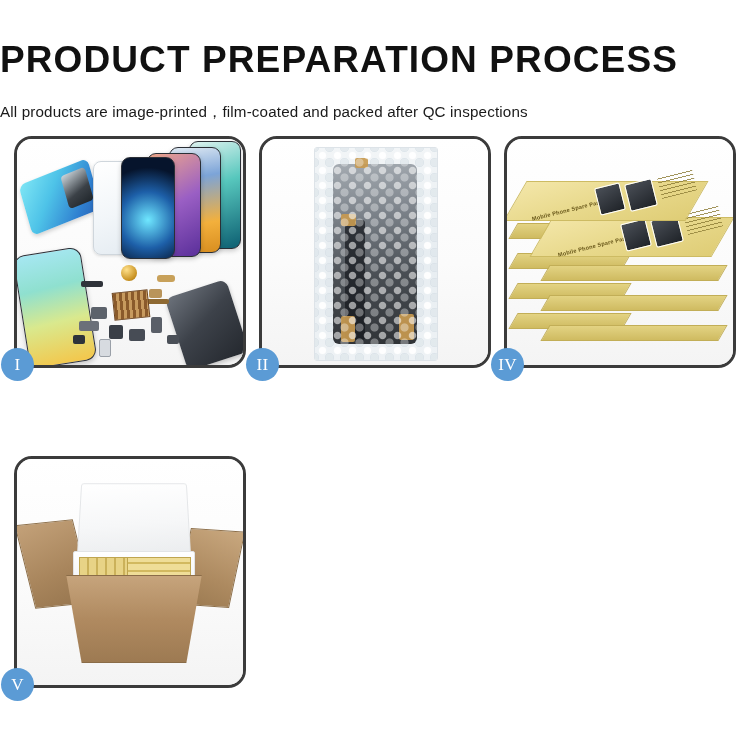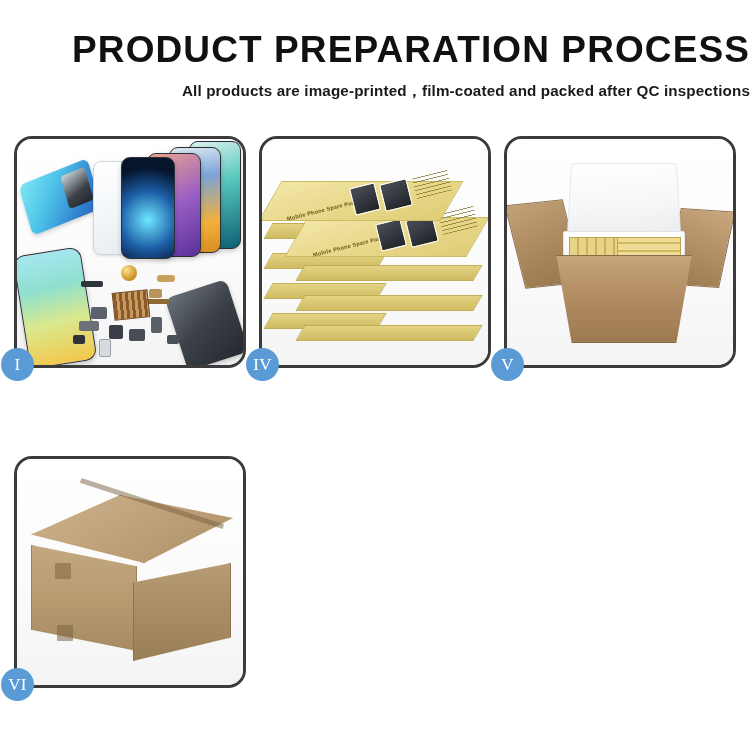--- a/index.html
+++ b/index.html
@@ -19,38 +19,38 @@
     position: relative;
     width: 750px;
     height: 750px;
     background: #ffffff;
   }
 
   
   .header {
     position: absolute;
     left: 0;
-    top: 28px;
+    top: 38px;
     width: 750px;
-    text-align: right;
+    text-align: left;
   }
   .title {
     font-family: "Liberation Sans", sans-serif;
     font-size: 37px;
     font-weight: 700;
     letter-spacing: 1.1px;
     color: #111111;
     line-height: 44px;
     white-space: nowrap;
   }
   .subtitle {
-    margin-top: 9px;
+    margin-top: 20px;
     font-family: "Liberation Sans", sans-serif;
     font-size: 15.2px;
-    font-weight: 700;
+    font-weight: 400;
     letter-spacing: 0.15px;
     color: #1a1a1a;
     line-height: 20px;
     white-space: nowrap;
   }
 
   
   .grid {
     position: absolute;
     left: 14px;
@@ -456,20 +456,34 @@
         <div class="p1-bit b6"></div>
         <div class="p1-bit b7"></div>
         <div class="p1-bit b8"></div>
         <div class="p1-bit b9"></div>
         <div class="p1-bit b11"></div>
         <div class="p1-bit b12"></div>
       </div>
       <div class="badge">I</div>
     </div>
 
+    <div class="panel">
+      <div class="panel-inner">
+        <div class="p2-bag">
+          <div class="p2-part"></div>
+          <div class="p2-flex"></div>
+          <div class="p2-tab t1"></div>
+          <div class="p2-tab t2"></div>
+          <div class="p2-tab t3"></div>
+          <div class="p2-tab t4"></div>
+          <div class="p2-overlay"></div>
+        </div>
+      </div>
+      <div class="badge">II</div>
+    </div>
 
 
     <div class="panel">
       <div class="panel-inner">
         <div class="p4-stack">
 
           <div class="p4-box" style="left:0px; top:52px; width:112px; height:22px;">
             <div class="side" style="top:10px;"></div>
           </div>
           <div class="p4-box" style="left:0px; top:82px; width:112px; height:22px;">
@@ -519,26 +533,15 @@
         <div class="p5-flapR"></div>
         <div class="p5-foam-lid"></div>
         <div class="p5-foam"></div>
         <div class="p5-inner"></div>
         <div class="p5-inner2"></div>
         <div class="p5-carton"></div>
       </div>
       <div class="badge">V</div>
     </div>
 
-    <div class="panel">
-      <div class="panel-inner">
-        <div class="p6-top"></div>
-        <div class="p6-front"></div>
-        <div class="p6-side"></div>
-        <div class="p6-seam"></div>
-        <div class="p6-tape t1"></div>
-        <div class="p6-tape t2"></div>
-      </div>
-      <div class="badge">VI</div>
-    </div>
 
   </div>
 </div>
 
 </body></html>

